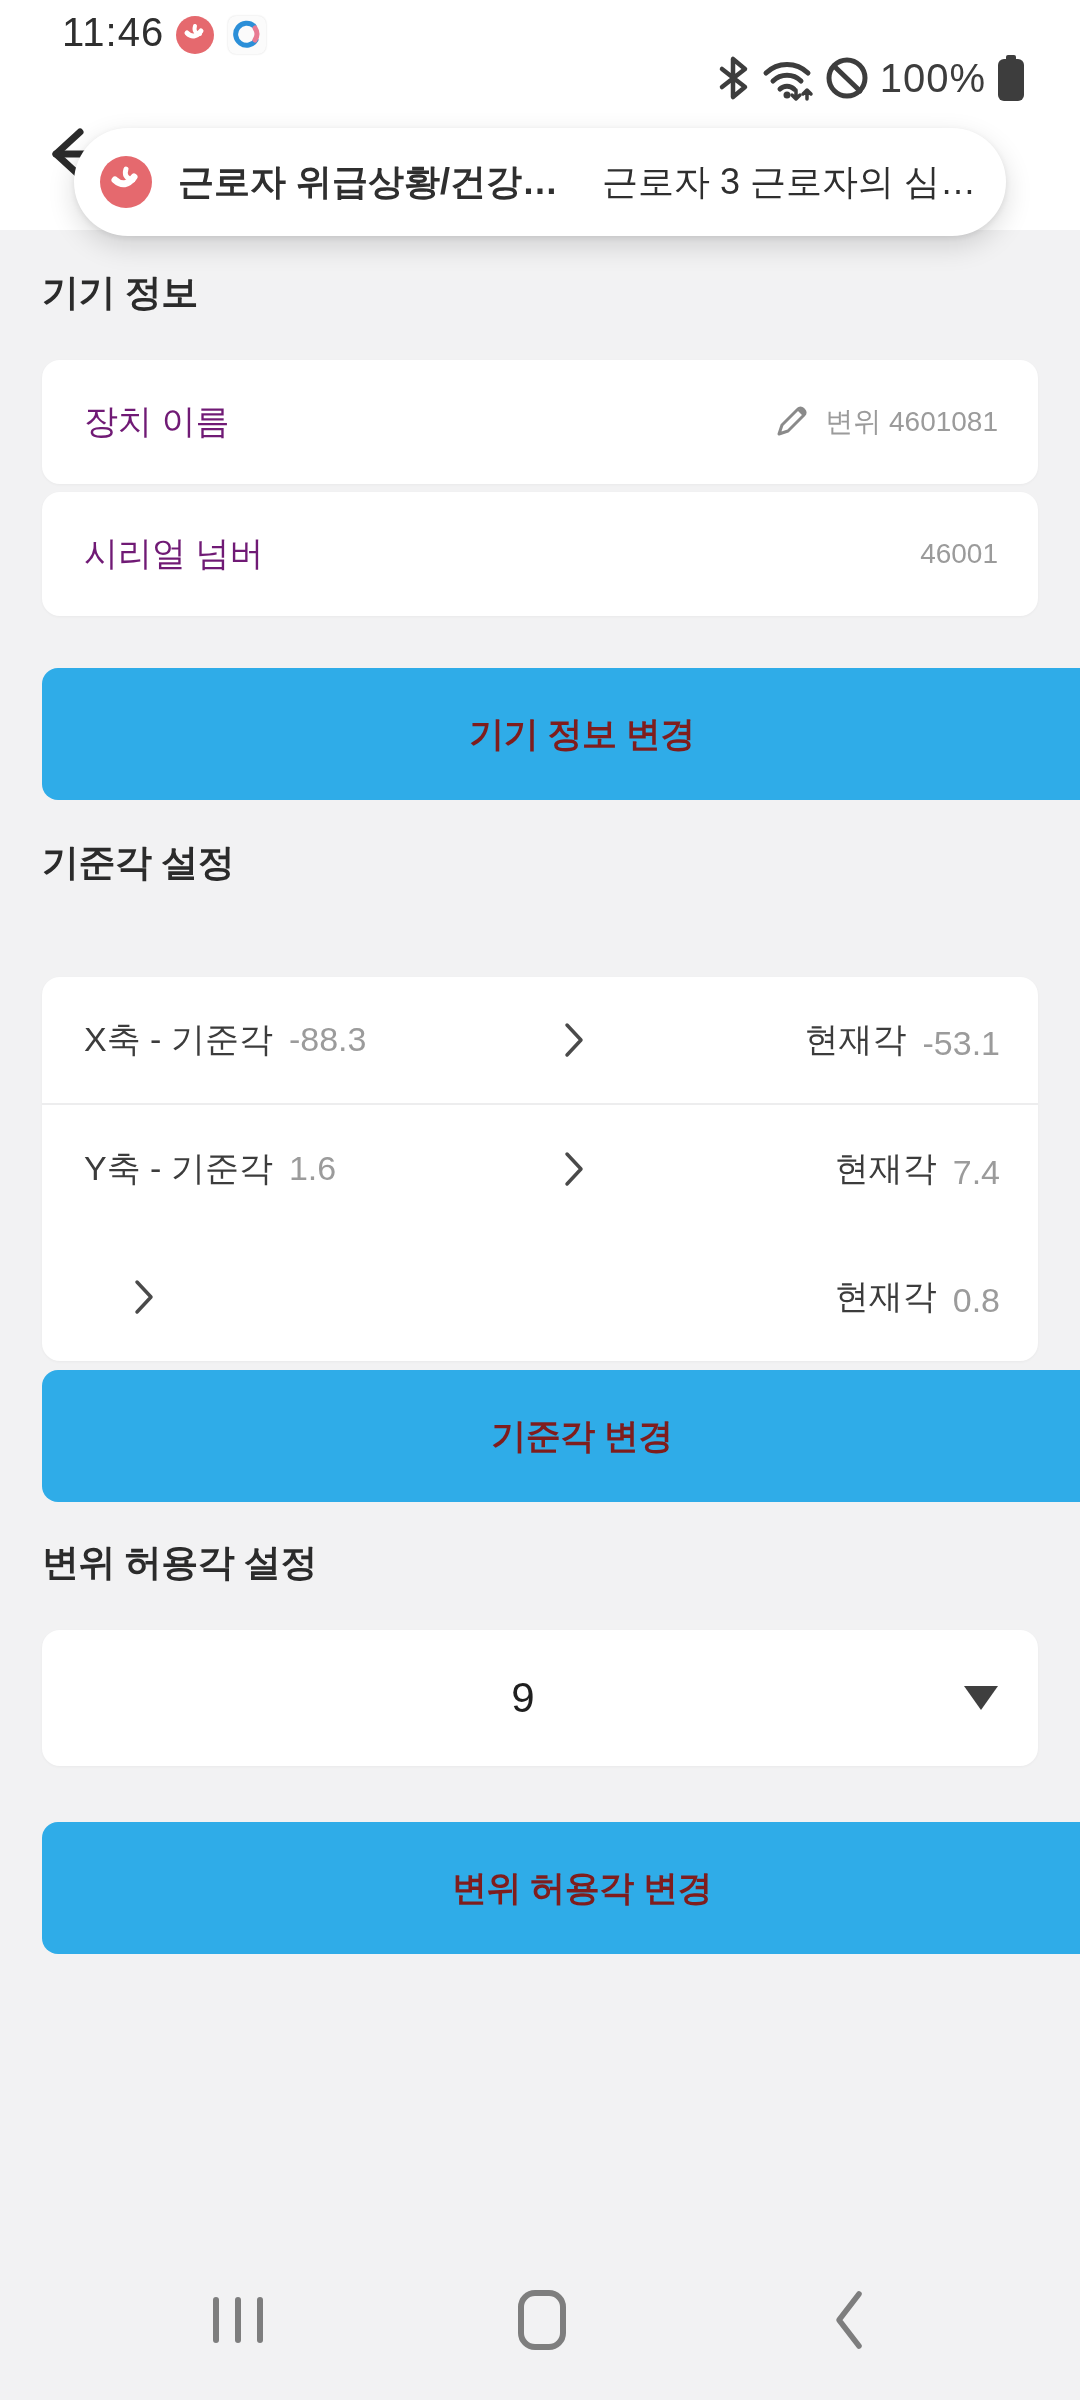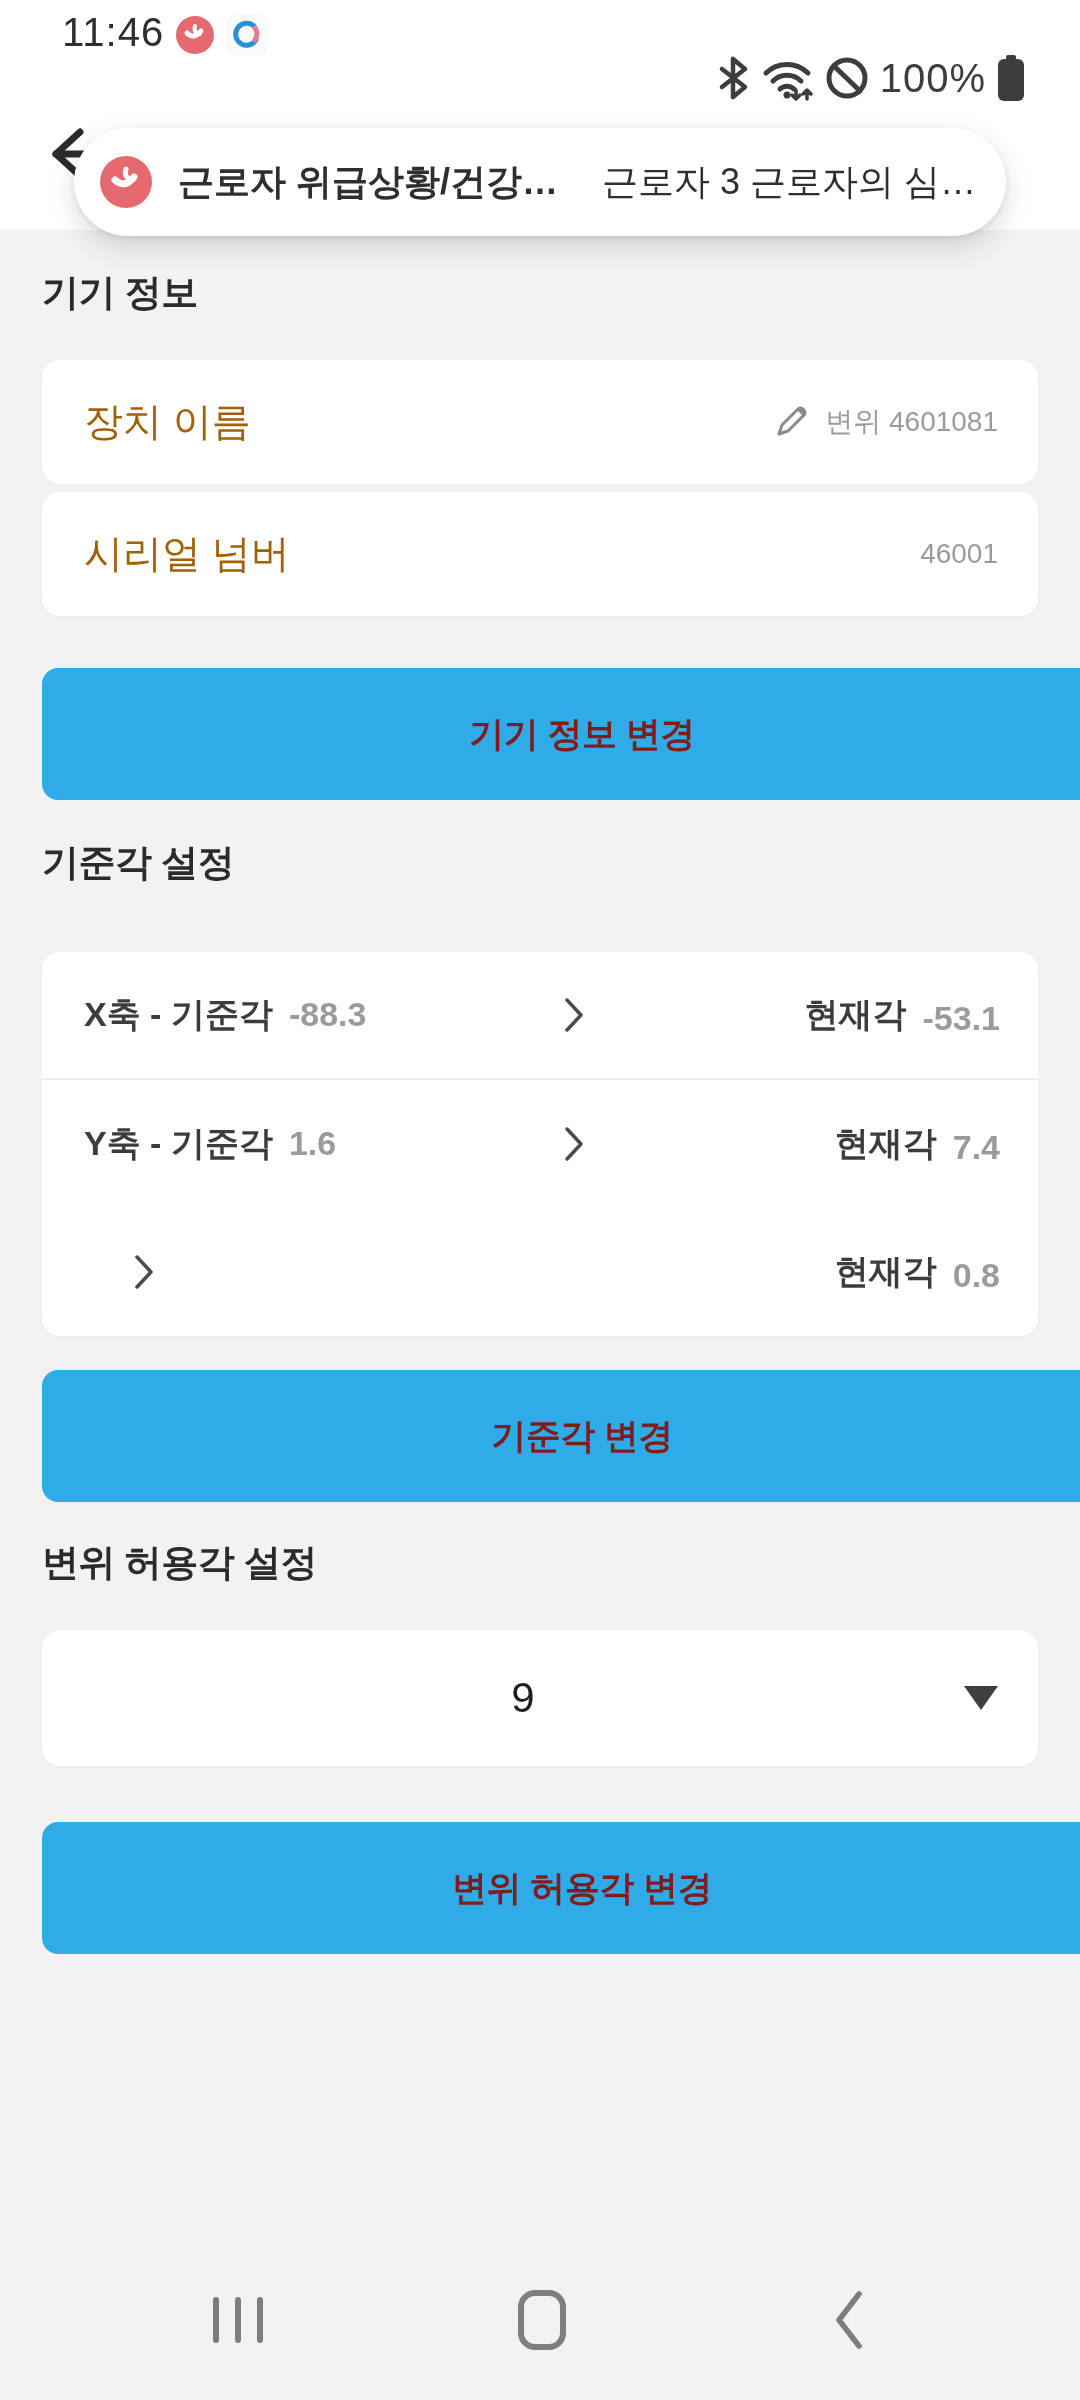--- a/index.html
+++ b/index.html
@@ -30,21 +30,21 @@
   .toast-icon{flex:0 0 auto;width:52px;height:52px;border-radius:50%;background:#e5696e;position:relative;}
   .toast-title{margin-left:26px;font-size:36px;font-weight:700;color:#2f2f2f;}
   .toast-body{margin-left:44px;font-size:36px;font-weight:400;color:#2f2f2f;}
   
   .sec-h{position:absolute;left:42px;font-size:37px;font-weight:700;color:#2b2b2b;letter-spacing:-0.5px;}
   .card{
     position:absolute;left:42px;width:996px;background:#ffffff;border-radius:18px;
     box-shadow:0 1px 3px rgba(0,0,0,.04);box-sizing:border-box;
   }
   .kv{display:flex;align-items:center;justify-content:space-between;height:100%;padding:0 40px 0 42px;}
-  .kv .k{font-size:39px;color:#a16207;}
+  .kv .k{font-size:34px;color:#701a75;}
   .kv .vwrap{display:flex;align-items:center;gap:16px;}
   .kv .v{font-size:28px;color:#9b9b9b;}
   .btn{
     position:absolute;left:42px;width:1080px;height:132px;border:none;border-radius:16px;
     background:var(--accent,#2face8);color:#7f1d1d;font-size:35px;font-weight:700;
     font-family:inherit;letter-spacing:-0.5px;cursor:pointer;
   }
   
   .axis-row{display:flex;align-items:center;height:128px;padding:0 38px 0 42px;box-sizing:border-box;}
   .axis-row.div{border-bottom:2px solid #ededee;}
@@ -150,21 +150,21 @@
     <div class="kv">
       <span class="k">시리얼 넘버</span>
       <span class="v">46001</span>
     </div>
   </div>
 
   <button class="btn" style="top:668px;">기기 정보 변경</button>
 
   <h2 class="sec-h" style="top:838px;margin:0;">기준각 설정</h2>
 
-  <div class="card" style="top:952px;height:384px;font-weight:bold;">
+  <div class="card" style="top:977px;height:384px;">
 
     <div class="axis-row div">
       <span class="axis-left">
         <span class="dk">X축 - 기준각</span>
         <span class="gy">-88.3</span>
       </span>
       <span class="axis-mid">
         <svg width="22" height="38" viewBox="0 0 22 38">
           <path d="M4 4 L18 19 L4 34" stroke="#4a4a4a" stroke-width="3.5" fill="none" stroke-linecap="round" stroke-linejoin="round"></path>
         </svg>

